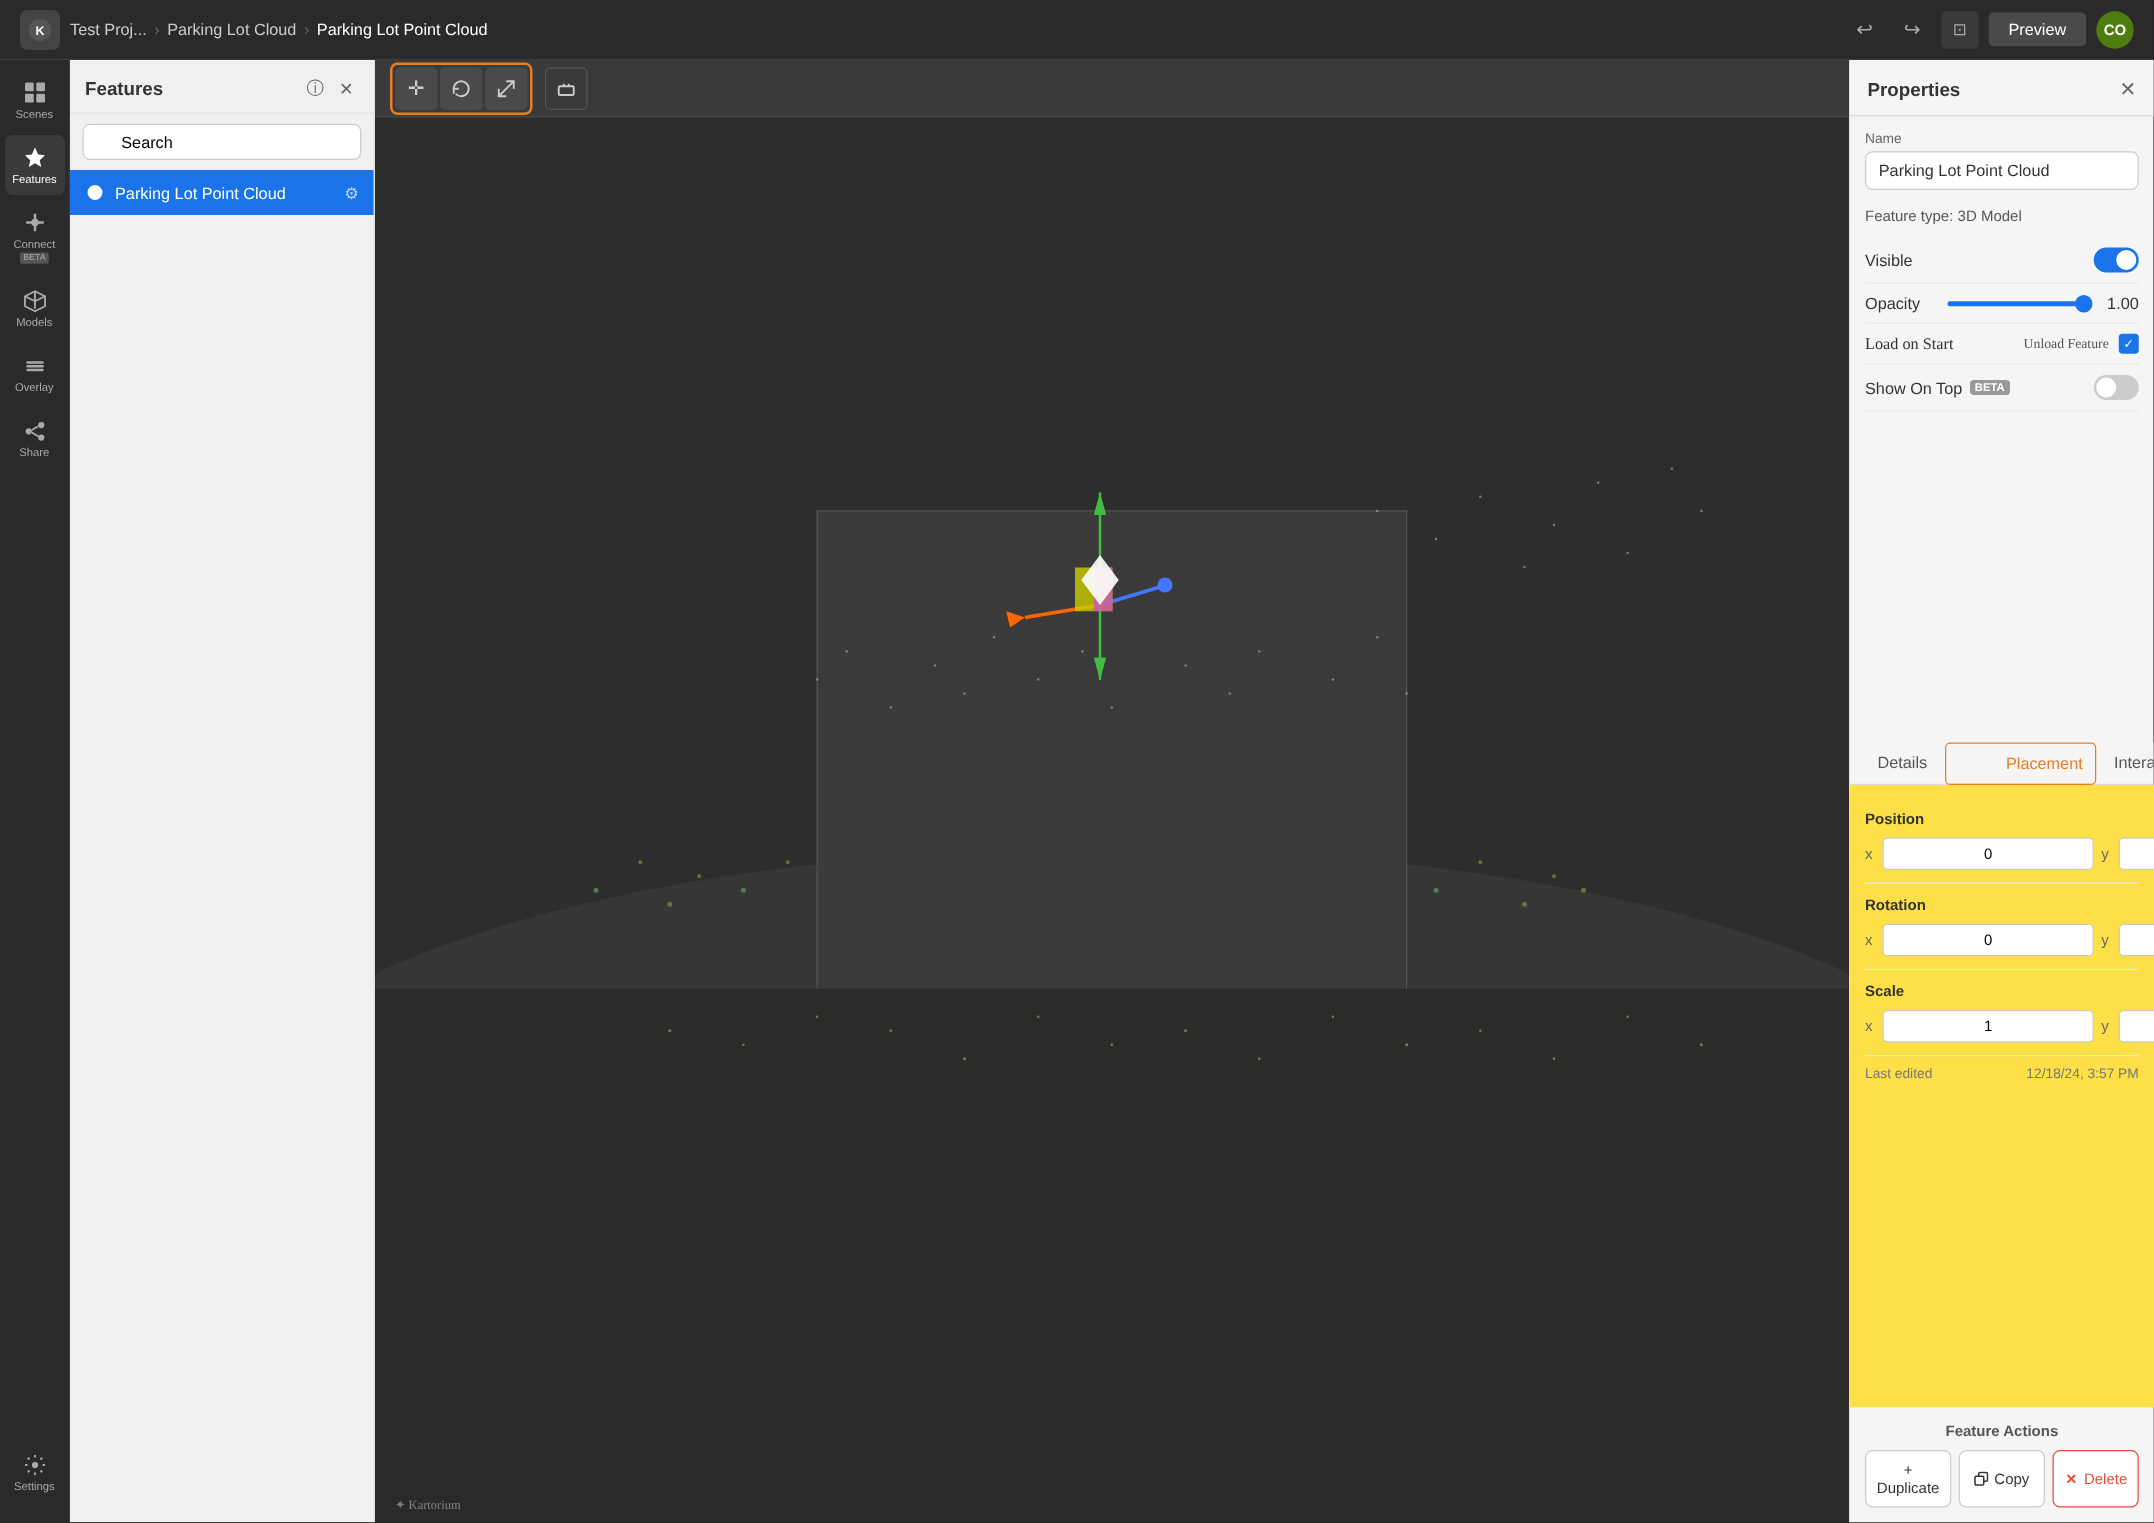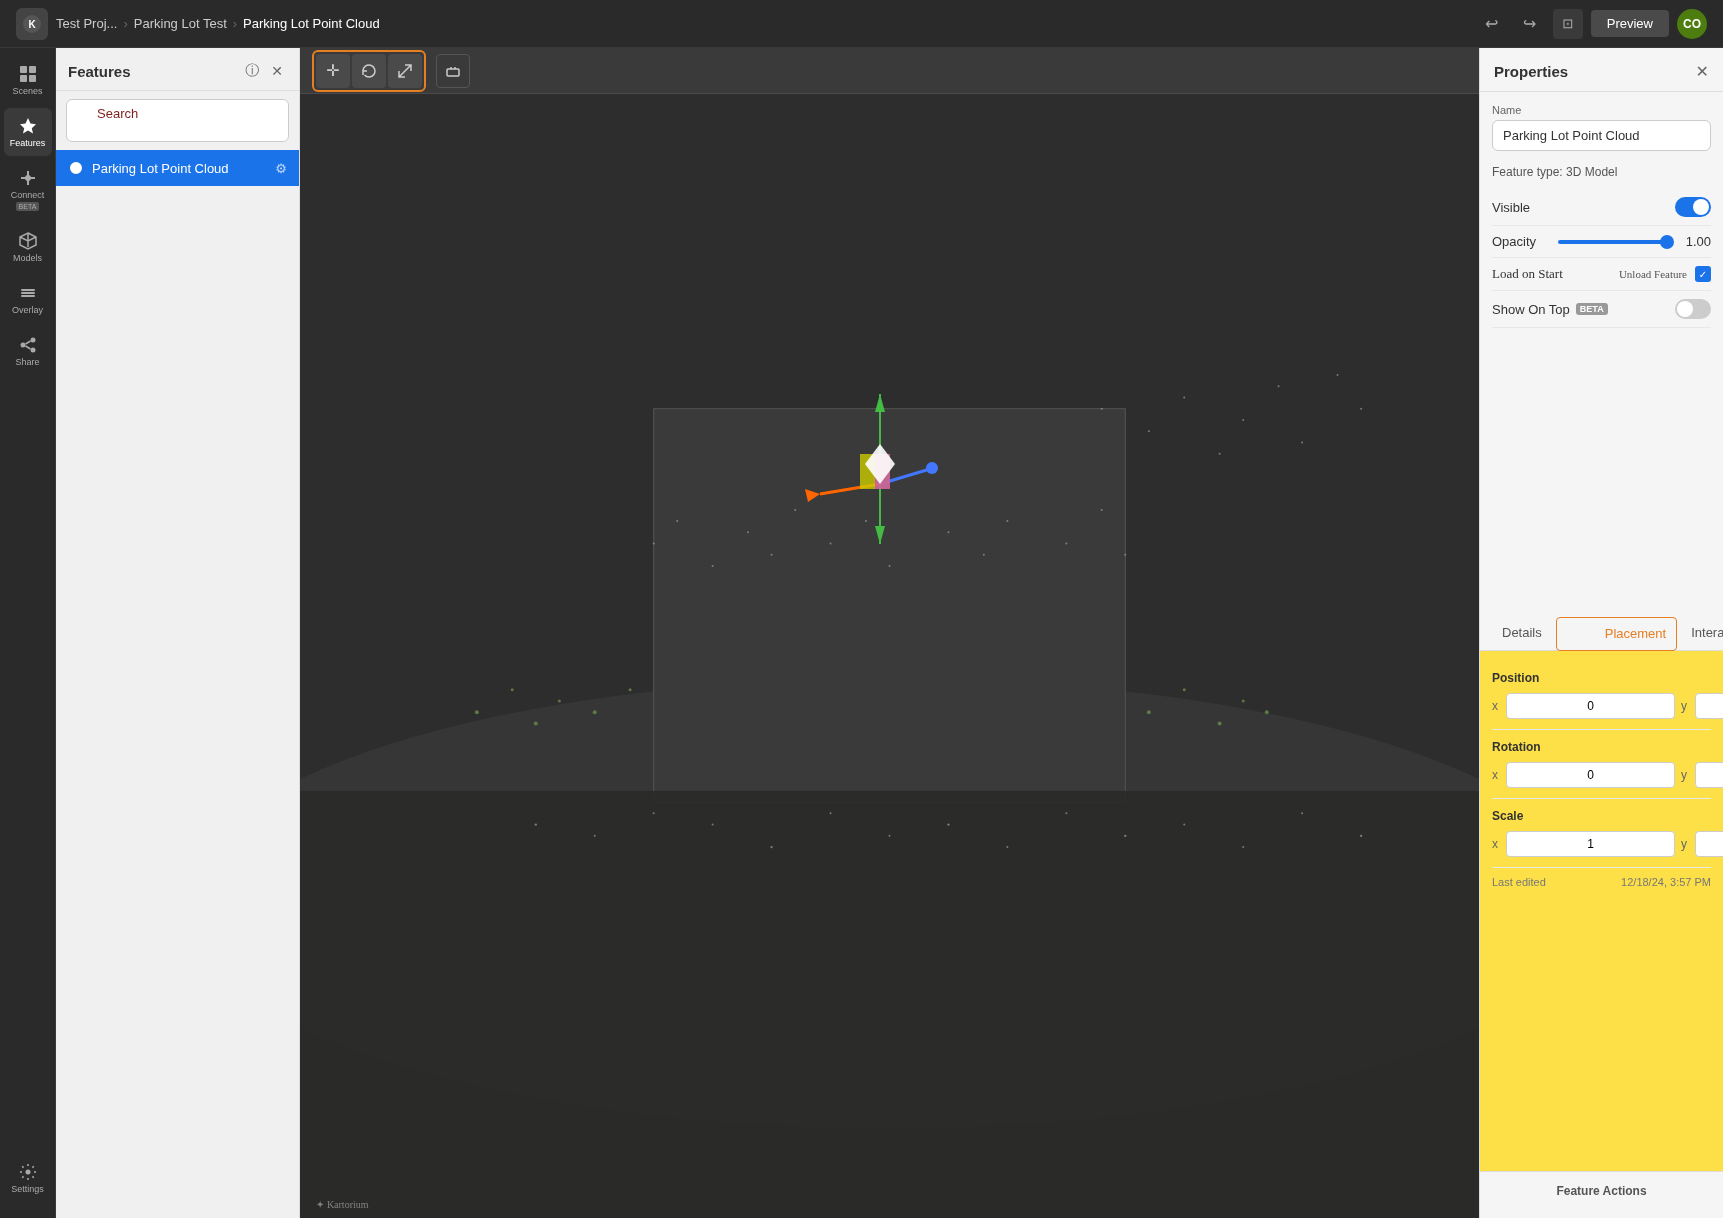--- a/index.html
+++ b/index.html
@@ -29,21 +29,21 @@
     .icon-sidebar-spacer { flex: 1; }
     .icon-sidebar-bottom { margin-bottom: 8px; }
 
     
     .features-panel { width: 244px; background: #f0f0f0; display: flex; flex-direction: column; border-right: 1px solid #ddd; }
     .features-header { background: #f0f0f0; padding: 12px 12px 8px; display: flex; align-items: center; justify-content: space-between; border-bottom: 1px solid #ddd; }
     .features-title { font-size: 15px; font-weight: 600; color: #333; }
     .features-header-actions { display: flex; gap: 4px; }
     .features-header-btn { background: transparent; border: none; color: #666; cursor: pointer; font-size: 14px; padding: 2px 4px; }
     .search-box { padding: 8px 10px; }
-    .search-input { width: 100%; padding: 6px 10px 20px 30px; border: 1px solid #ccc; border-radius: 6px; font-size: 13px; background: #fff; color: #7f1d1d; position: relative; }
+    .search-input { width: 100%; padding: 6px 10px 6px 30px; border: 1px solid #ccc; border-radius: 6px; font-size: 13px; background: #fff; color: #000000; position: relative; }
     .search-wrapper { position: relative; }
     .search-icon { position: absolute; left: 8px; top: 50%; transform: translateY(-50%); color: #999; font-size: 13px; }
     .features-list { flex: 1; overflow-y: auto; }
     .feature-item { display: flex; align-items: center; gap: 8px; padding: 10px 12px; cursor: pointer; font-size: 13px; color: #333; }
     .feature-item.selected { background: #1a73e8; color: #fff; }
     .feature-item .feature-icon { width: 16px; height: 16px; border-radius: 50%; background: #1a73e8; border: 2px solid #fff; flex-shrink: 0; }
     .feature-item.selected .feature-icon { background: #fff; border-color: #1a73e8; }
     .feature-item .feature-settings { margin-left: auto; color: #aaa; }
     .feature-item.selected .feature-settings { color: rgba(255,255,255,0.7); }
     .features-bottom { padding: 12px; border-top: 1px solid #ddd; }
@@ -121,21 +121,21 @@
 <div class="topbar">
   <div class="topbar-logo">
     <svg width="20" height="20" viewBox="0 0 20 20">
         <circle cx="10" cy="10" r="9" fill="#555"></circle>
         <text x="10" y="14" text-anchor="middle" font-size="10" fill="#fff" font-weight="700">K</text>
       </svg>
   </div>
   <div class="breadcrumb">
     <span style="cursor:pointer;color:#ccc">Test Proj...</span>
     <span class="breadcrumb-sep">›</span>
-    <span style="cursor:pointer;color:#ccc">Parking Lot Test</span>
+    <span style="cursor:pointer;color:#ccc">Parking Lot Cloud</span>
     <span class="breadcrumb-sep">›</span>
     <span class="breadcrumb-current">Parking Lot Point Cloud</span>
   </div>
   <div class="topbar-spacer"></div>
   <div class="topbar-actions">
     <button class="topbar-icon-btn" title="Undo">↩</button>
     <button class="topbar-icon-btn" title="Redo">↪</button>
     <button class="layout-btn">⊡</button>
     <button class="preview-btn">Preview</button>
     <div class="avatar">CO</div>
@@ -456,16 +456,32 @@
 
       <div class="last-edited">
         <span>Last edited</span>
         <span>12/18/24, 3:57 PM</span>
       </div>
 
     </div>
 
     <div class="feature-actions">
       <div class="feature-actions-title">Feature Actions</div>
+      <div class="action-buttons">
+        <button class="action-btn">+ Duplicate</button>
+        <button class="action-btn">
+          <svg width="12" height="12" viewBox="0 0 12 12" fill="currentColor">
+              <rect x="1" y="4" width="7" height="7" rx="1" fill="none" stroke="currentColor" stroke-width="1.2"></rect>
+              <path d="M4 4V2a1 1 0 011-1h5a1 1 0 011 1v5a1 1 0 01-1 1H8" fill="none" stroke="currentColor" stroke-width="1.2"></path>
+            </svg>
+          <span>Copy</span>
+        </button>
+        <button class="action-btn action-btn-delete">
+          <svg width="12" height="12" viewBox="0 0 12 12" fill="currentColor" style="color:#e74c3c">
+              <path d="M3 3l6 6M9 3l-6 6" stroke="#e74c3c" stroke-width="1.5"></path>
+            </svg>
+          <span>Delete</span>
+        </button>
+      </div>
     </div>
 
   </div>
 </div>
 
 </body></html>

